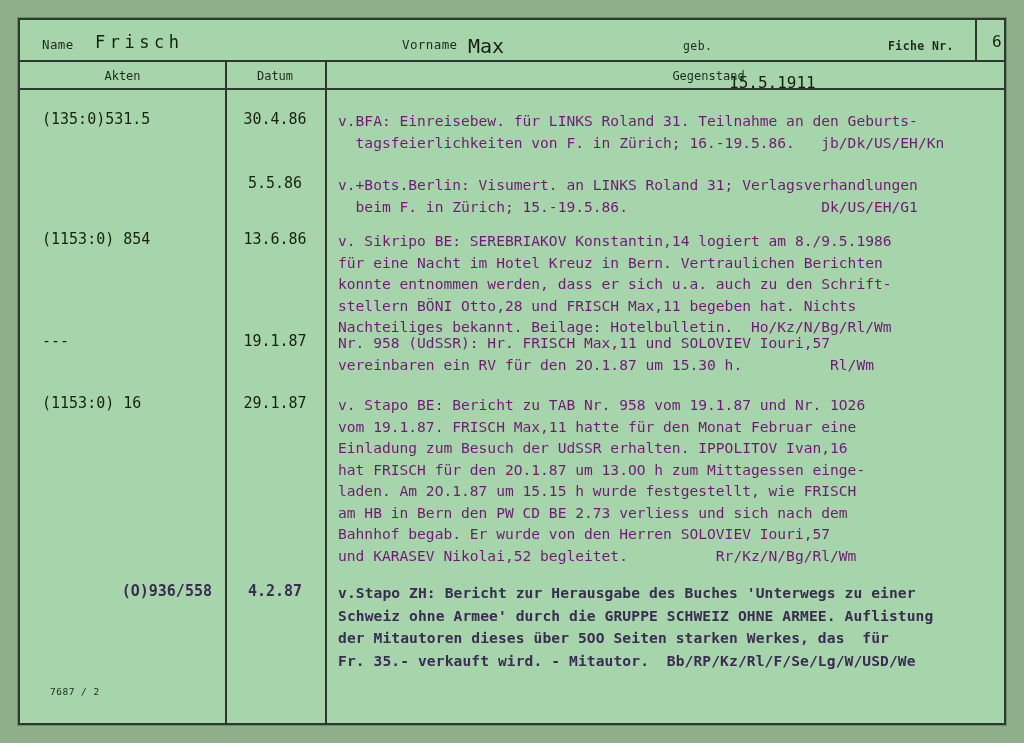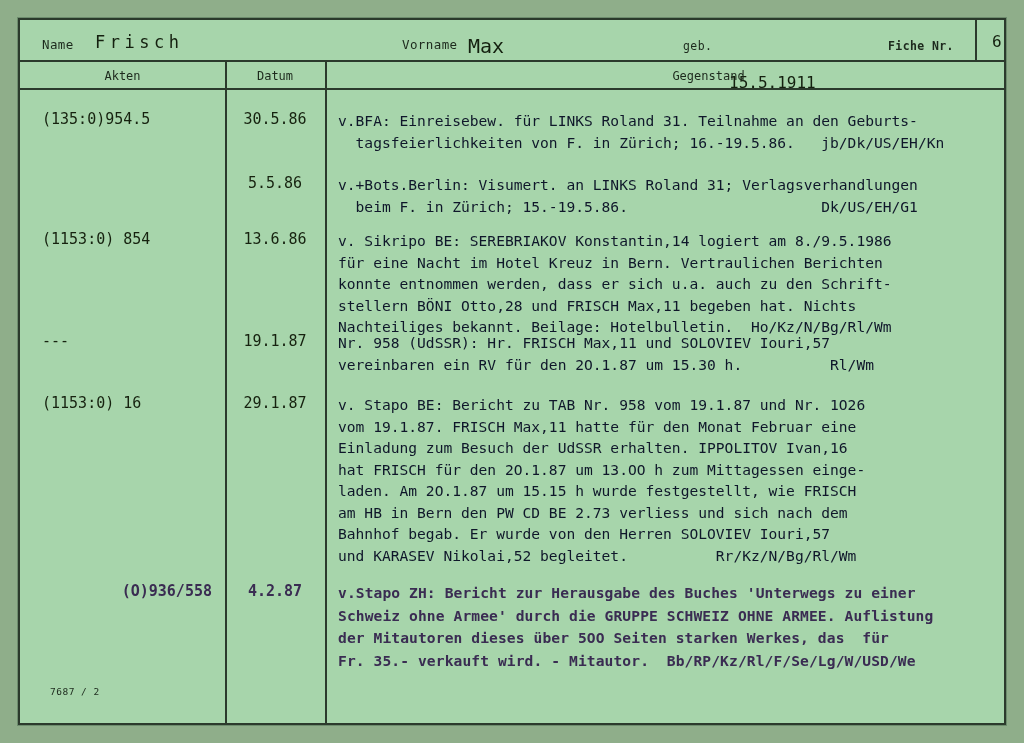--- a/index.html
+++ b/index.html
@@ -120,21 +120,21 @@
     font-size: 15px;
     color: #16220f;
     white-space: pre;
   }
   .geg {
     position: absolute;
     left: 318px;
     width: 660px;
     font-size: 14.6px;
     line-height: 21.5px;
-    color: #0f172a;
+    color: #701a75;
     white-space: pre;
   }
   
   .row.bold .akten,
   .row.bold .datum { color: #3a2c52; font-weight: bold; }
   .row.bold .geg {
     color: #3a2c52;
     font-weight: bold;
     letter-spacing: .1px;
     line-height: 22.5px;
@@ -173,22 +173,22 @@
     <span class="c c-datum">Datum</span>
     <span class="c c-geg">Gegenstand</span>
   </div>
 
   <div class="vrule vrule-1"></div>
   <div class="vrule vrule-2"></div>
 
   <div class="body" id="body">
     <span class="footnum">7687 / 2</span>
   <div class="row" style="top: 20px;">
-        <div class="akten left">(135:0)954.5</div>
-        <div class="datum">30.5.86</div>
+        <div class="akten left">(135:0)531.5</div>
+        <div class="datum">30.4.86</div>
         <div class="geg">v.BFA: Einreisebew. für LINKS Roland 31. Teilnahme an den Geburts-
   tagsfeierlichkeiten von F. in Zürich; 16.-19.5.86.   jb/Dk/US/EH/Kn</div>
       </div>
       <div class="row" style="top: 84px;">
         <div class="akten"></div>
         <div class="datum">5.5.86</div>
         <div class="geg">v.+Bots.Berlin: Visumert. an LINKS Roland 31; Verlagsverhandlungen
   beim F. in Zürich; 15.-19.5.86.                      Dk/US/EH/G1</div>
       </div>
       <div class="row" style="top: 140px;">

